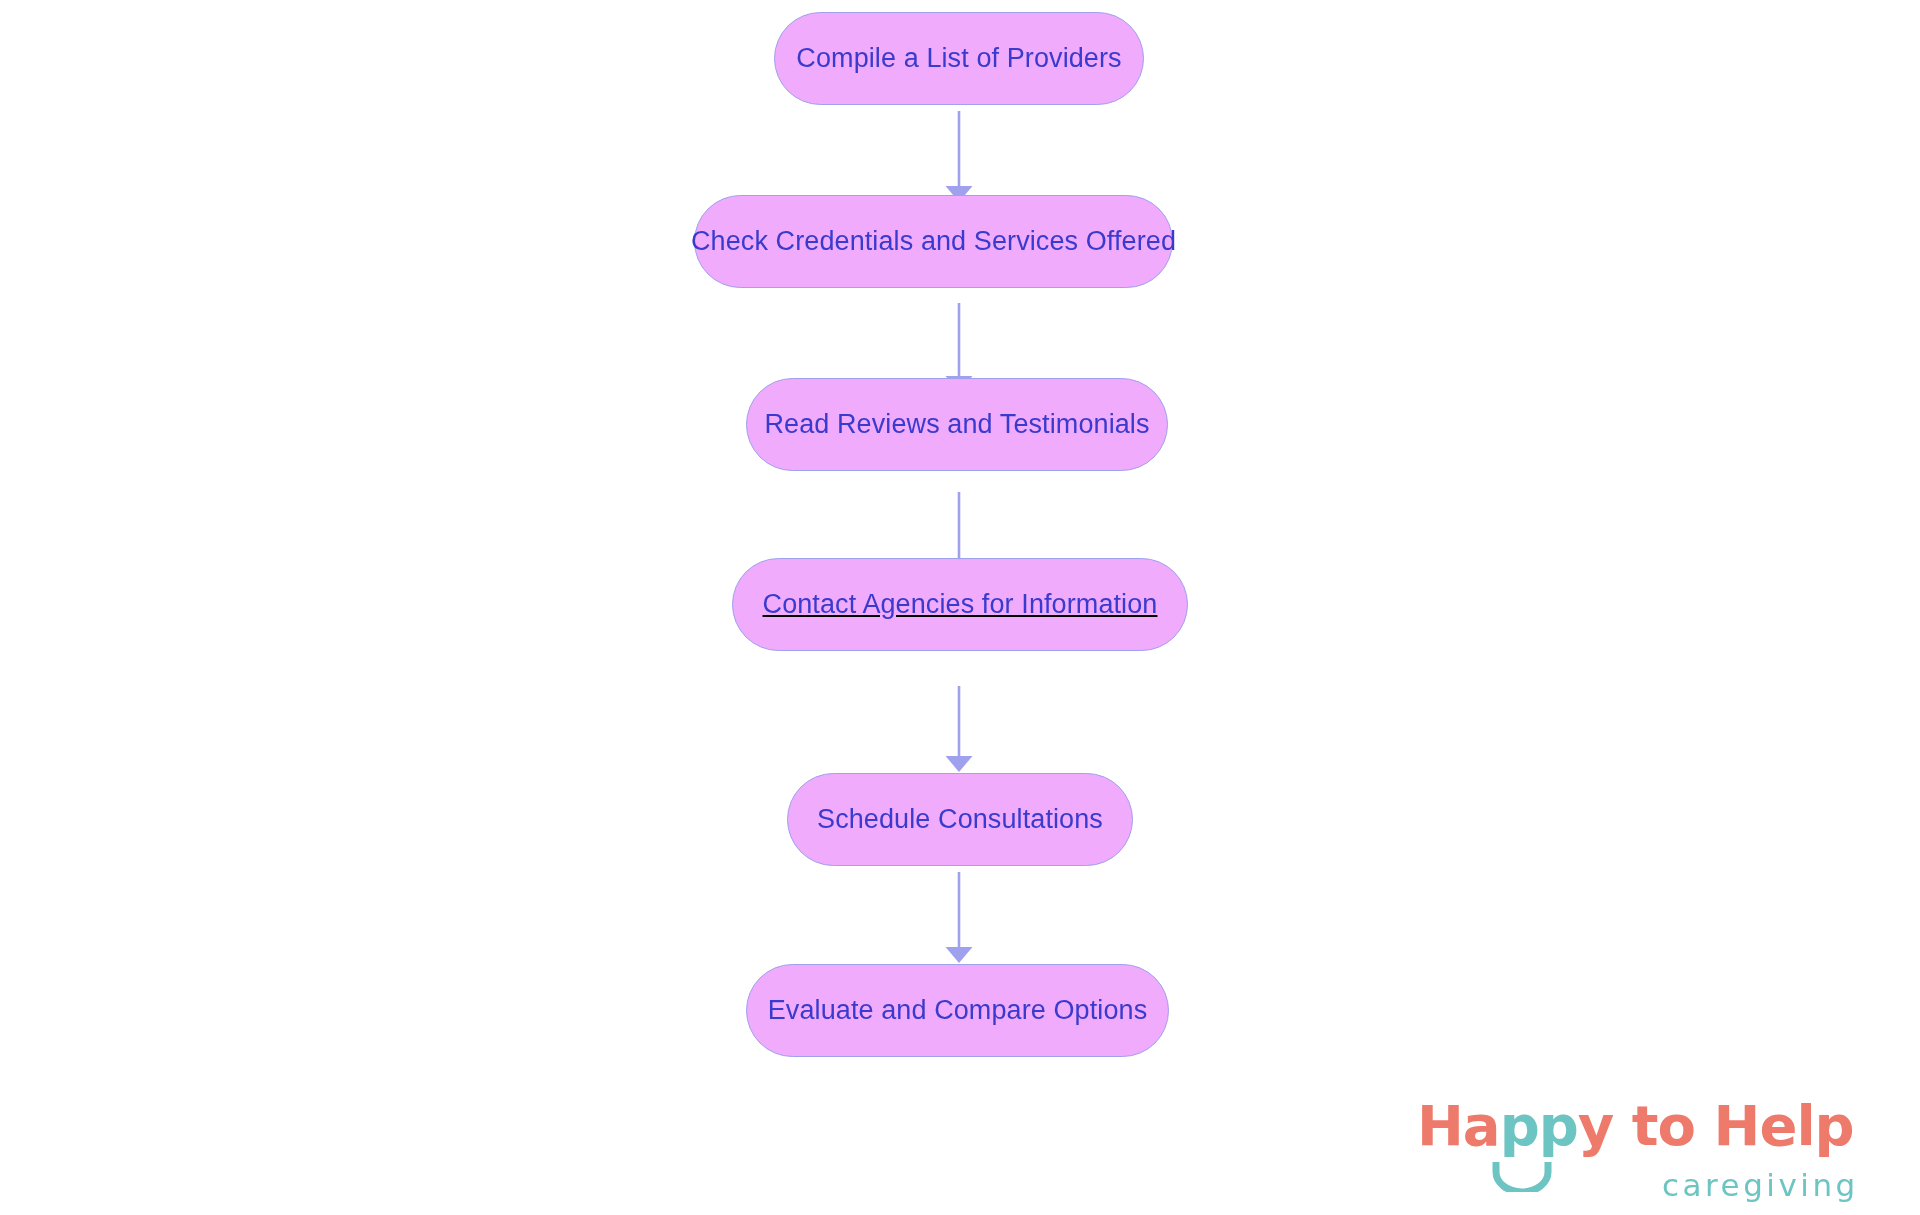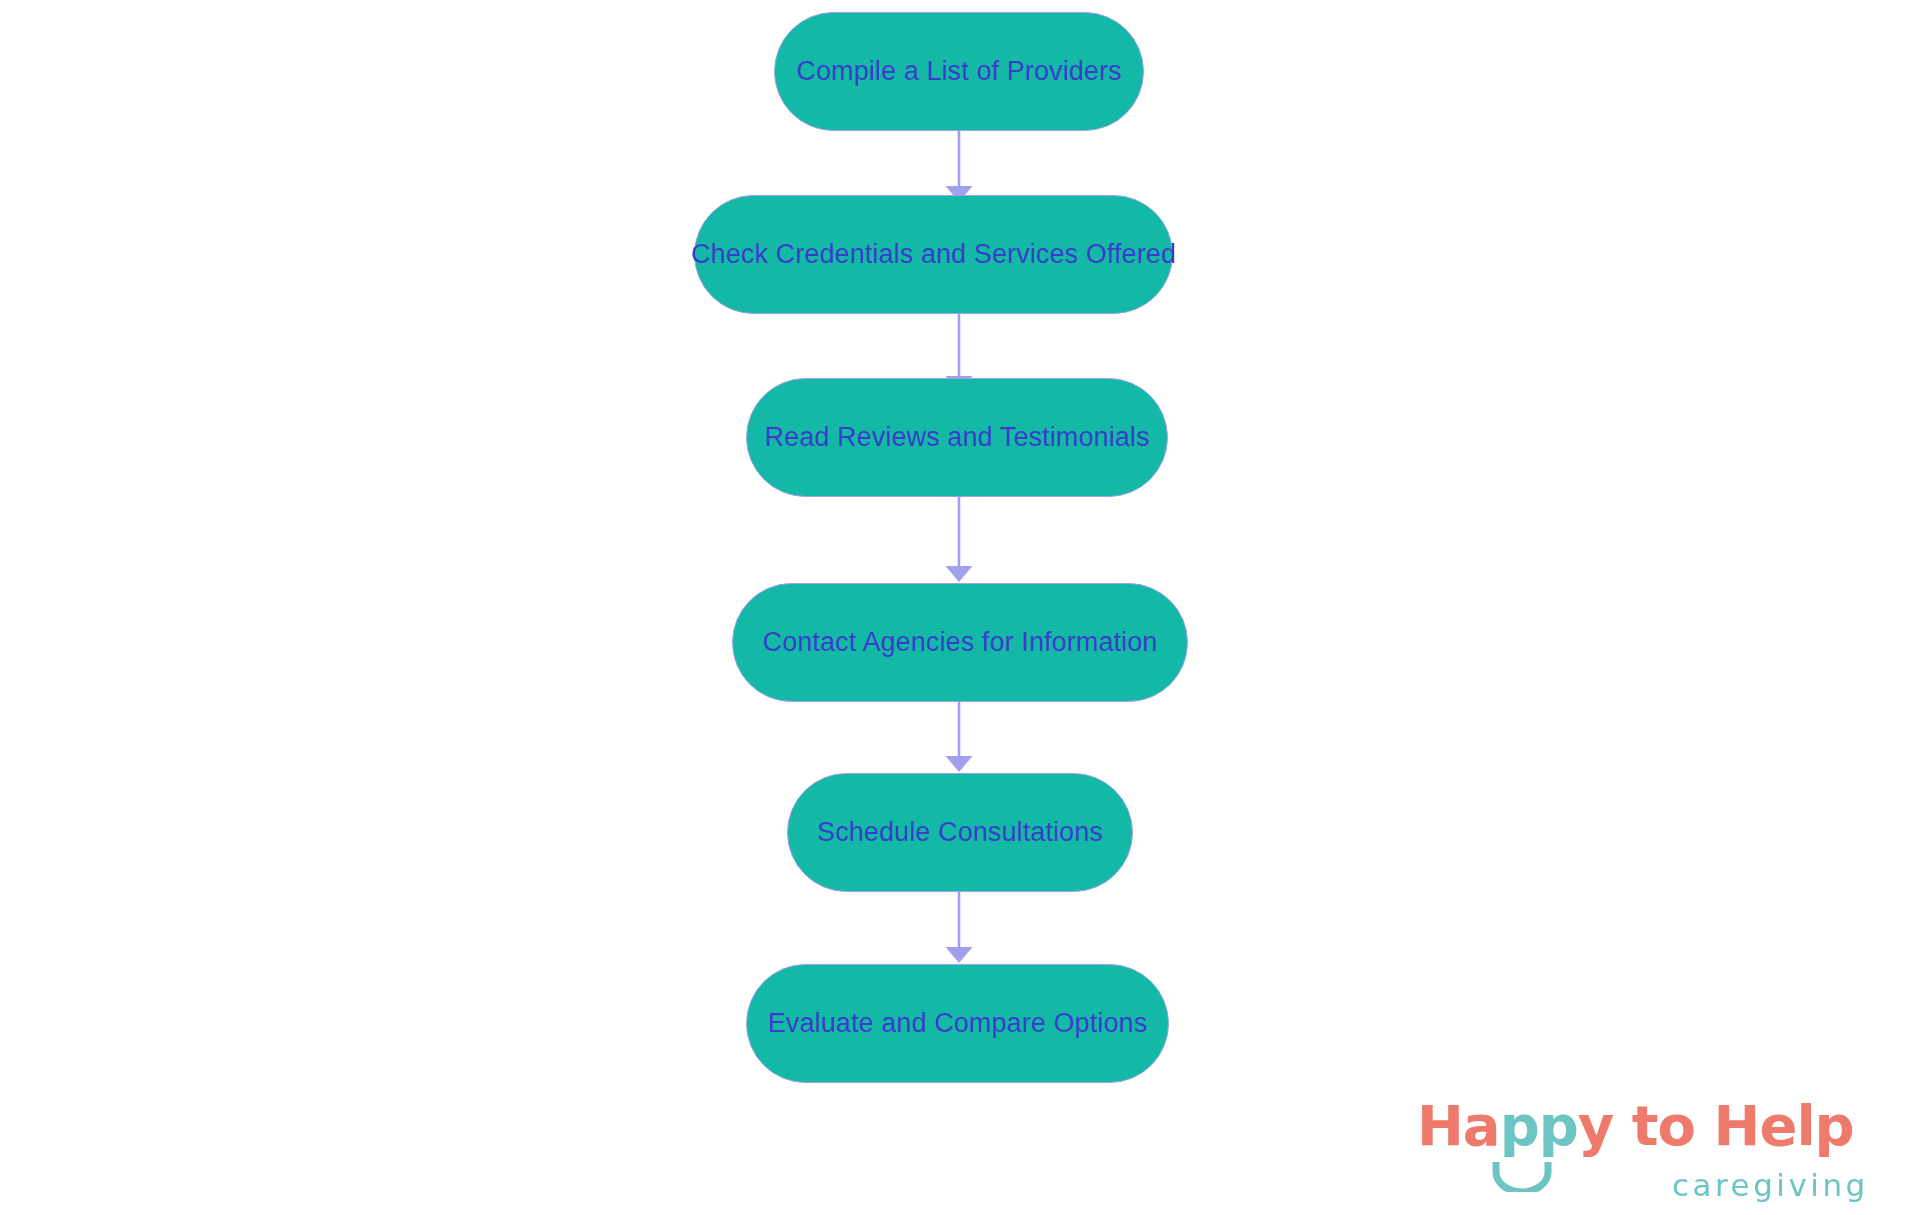--- a/index.html
+++ b/index.html
@@ -32,24 +32,24 @@
     pointer-events: none;
   }
 
   
   .flow-node {
     position: absolute;
     box-sizing: border-box;
     display: flex;
     align-items: center;
     justify-content: center;
-    background: #14b8a6;
+    background: #f0abfc;
     border: 1.6px solid #9fa0ee;
     border-radius: 999px;
-    height: 119px;
+    height: 93px;
     z-index: 2;
   }
   .flow-node-label {
     color: #3a3acc;
     font-family: "Liberation Sans", sans-serif;
     font-size: 27px;
     font-weight: 400;
     letter-spacing: 0.1px;
     white-space: nowrap;
     line-height: 1;
@@ -79,21 +79,21 @@
   .logo-teal  { color: #6dc5c3; }
   .logo-smile {
     position: absolute;
     left: 75px;
     top: 62px;
     width: 60px;
     height: 32px;
   }
   .logo-tagline {
     position: absolute;
-    left: 255px;
+    left: 245px;
     top: 72px;
     font-family: "DejaVu Sans", sans-serif;
     font-size: 31px;
     font-weight: 400;
     letter-spacing: 3.5px;
     color: #6dc5c3;
     line-height: 1;
     white-space: nowrap;
   }
 </style>
@@ -127,21 +127,21 @@
   </div>
 
   <div class="flow-node" style="left:694px; top:195px; width:479px;">
     <span class="flow-node-label">Check Credentials and Services Offered</span>
   </div>
 
   <div class="flow-node" style="left:746px; top:378px; width:422px;">
     <span class="flow-node-label">Read Reviews and Testimonials</span>
   </div>
 
-  <div class="flow-node" style="left:732px; top:583px; width:456px;">
+  <div class="flow-node" style="left:732px; top:558px; width:456px;text-decoration:underline;">
     <span class="flow-node-label">Contact Agencies for Information</span>
   </div>
 
   <div class="flow-node" style="left:787px; top:773px; width:346px;">
     <span class="flow-node-label">Schedule Consultations</span>
   </div>
 
   <div class="flow-node" style="left:746px; top:964px; width:423px;align-items:center;">
     <span class="flow-node-label">Evaluate and Compare Options</span>
   </div>

